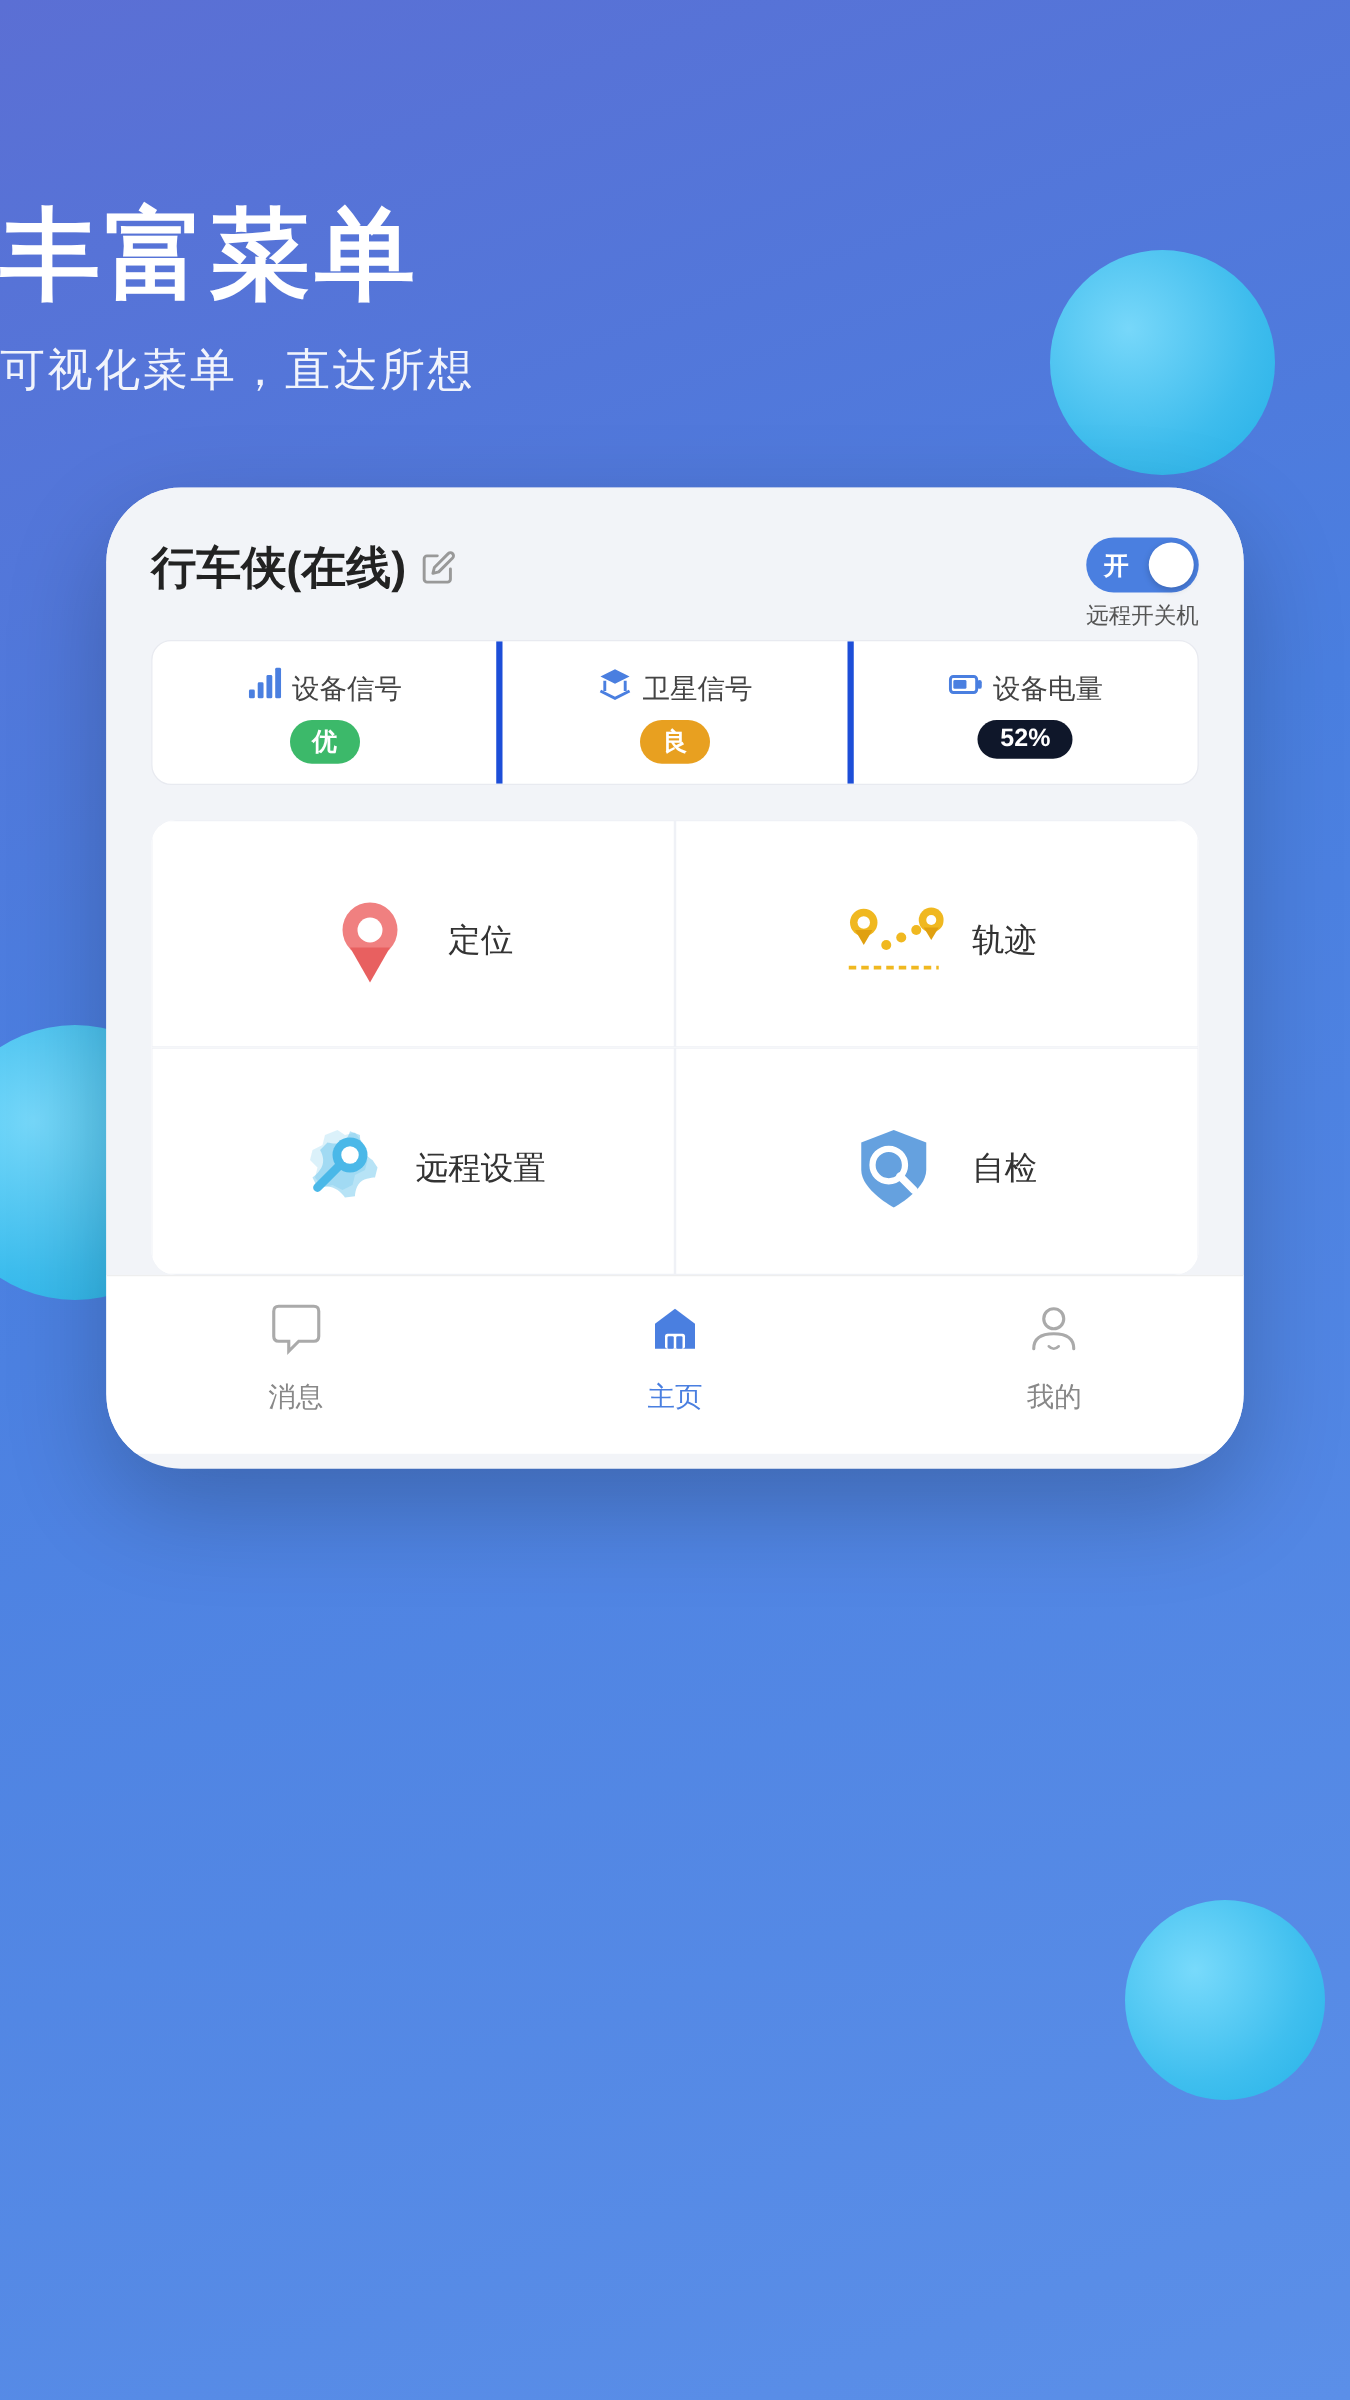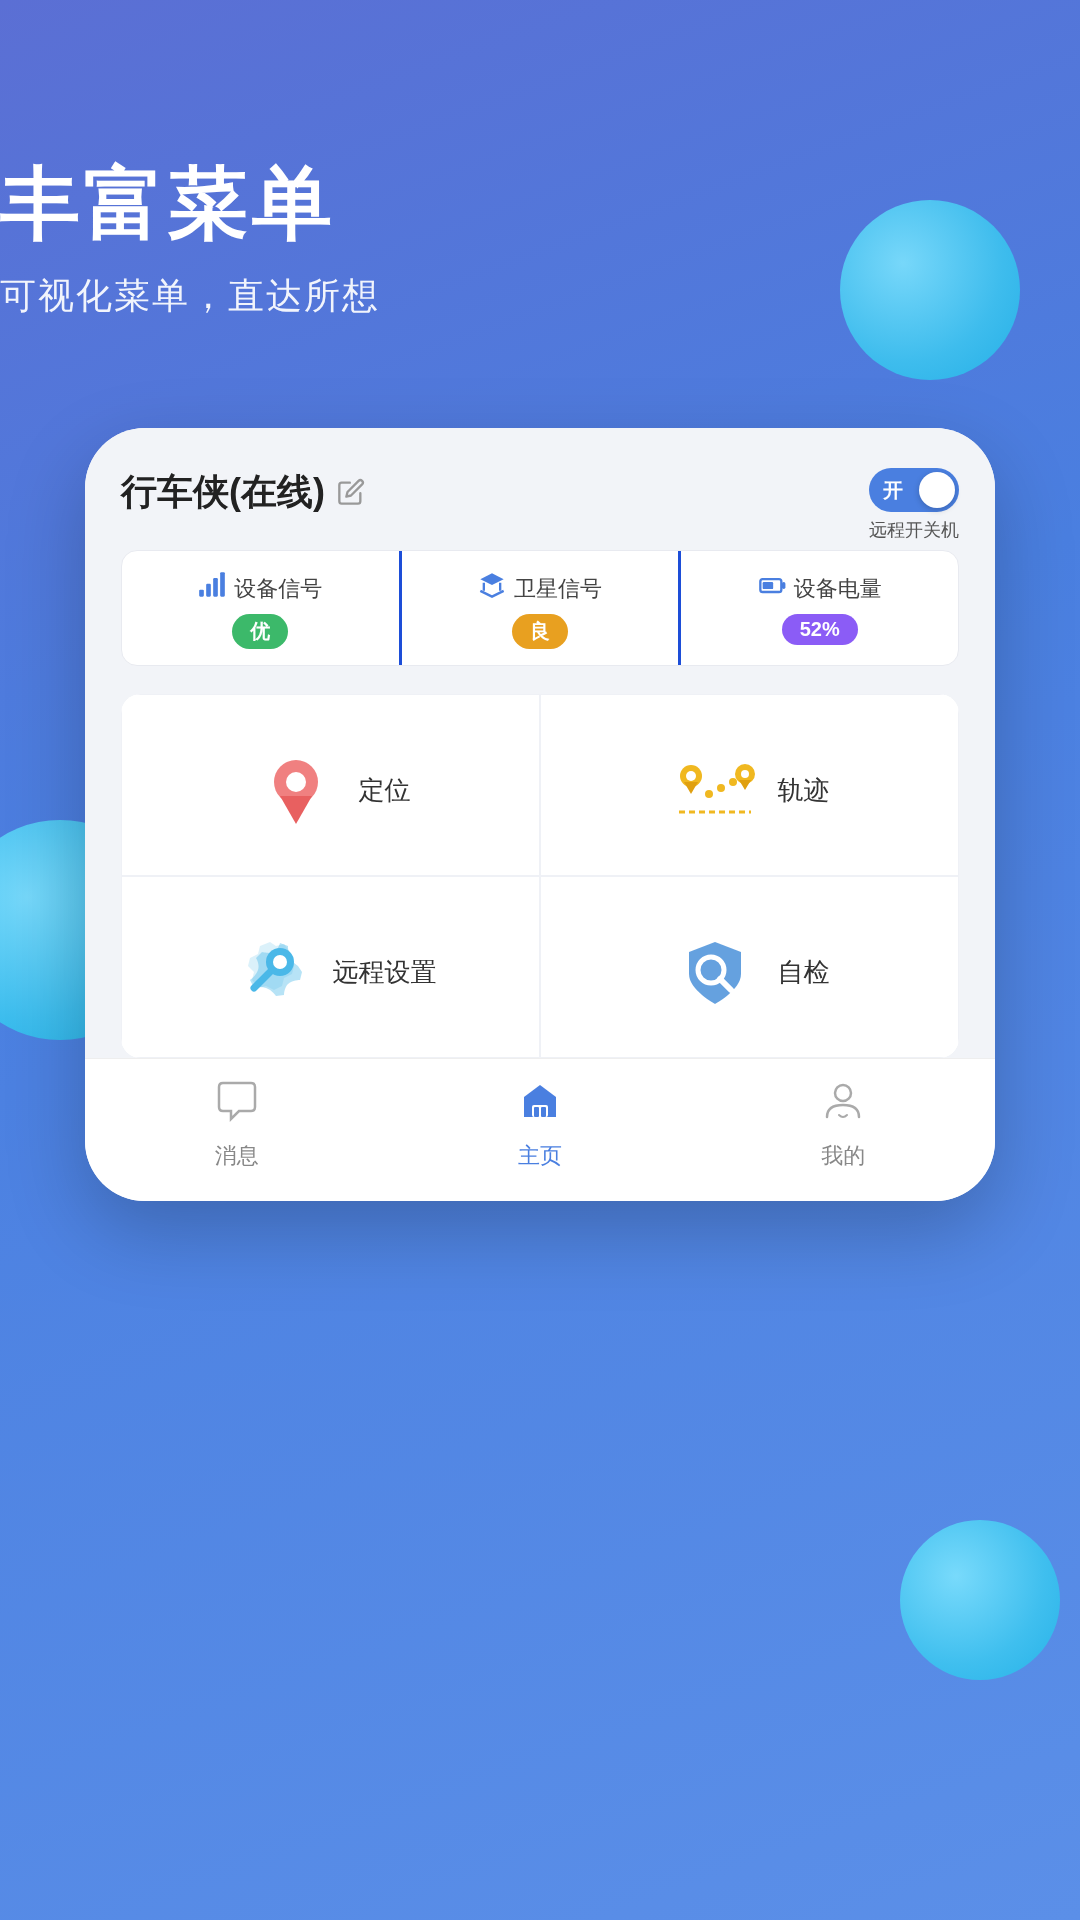--- a/index.html
+++ b/index.html
@@ -56,22 +56,21 @@
     
     .phone-mockup {
       position: absolute;
       top: 390px;
       left: 85px;
       width: 910px;
       background: #f2f4f8;
       border-radius: 60px;
       box-shadow: 0 30px 80px rgba(0,0,0,0.22);
       overflow: hidden;
-      padding-bottom: 0;
-      margin-top: 38px;
+      padding-bottom: 12px;
     }
 
     
     .device-content {
       background: #f2f4f8;
       padding: 40px 36px 0;
     }
 
     
     .device-topbar {
@@ -143,41 +142,41 @@
       background: #fff;
       overflow: hidden;
       margin-bottom: 28px;
     }
     .signal-item {
       flex: 1;
       display: flex;
       flex-direction: column;
       align-items: center;
       padding: 20px 10px 16px;
-      border-right: 3px solid #1d4ed8;
+      border-right: 5px solid #1d4ed8;
       gap: 8px;
     }
     .signal-item:last-child { border-right: none; }
     .signal-header {
       display: flex;
       align-items: center;
       gap: 8px;
     }
     .signal-icon { font-size: 26px; }
     .signal-label { font-size: 22px; color: #444; font-weight: 500; }
     .badge {
       padding: 4px 18px;
       border-radius: 20px;
       font-size: 20px;
       font-weight: 600;
       color: #fff;
     }
     .badge-green { background: #3cb96a; }
     .badge-yellow { background: #e8a020; }
-    .badge-orange { background: #8b5cf6; }
+    .badge-orange { background: #0f172a; }
 
     
     .menu-grid {
       display: grid;
       grid-template-columns: 1fr 1fr;
       gap: 0;
       background: #fff;
       border-radius: 20px;
       overflow: hidden;
       margin-bottom: 0;

